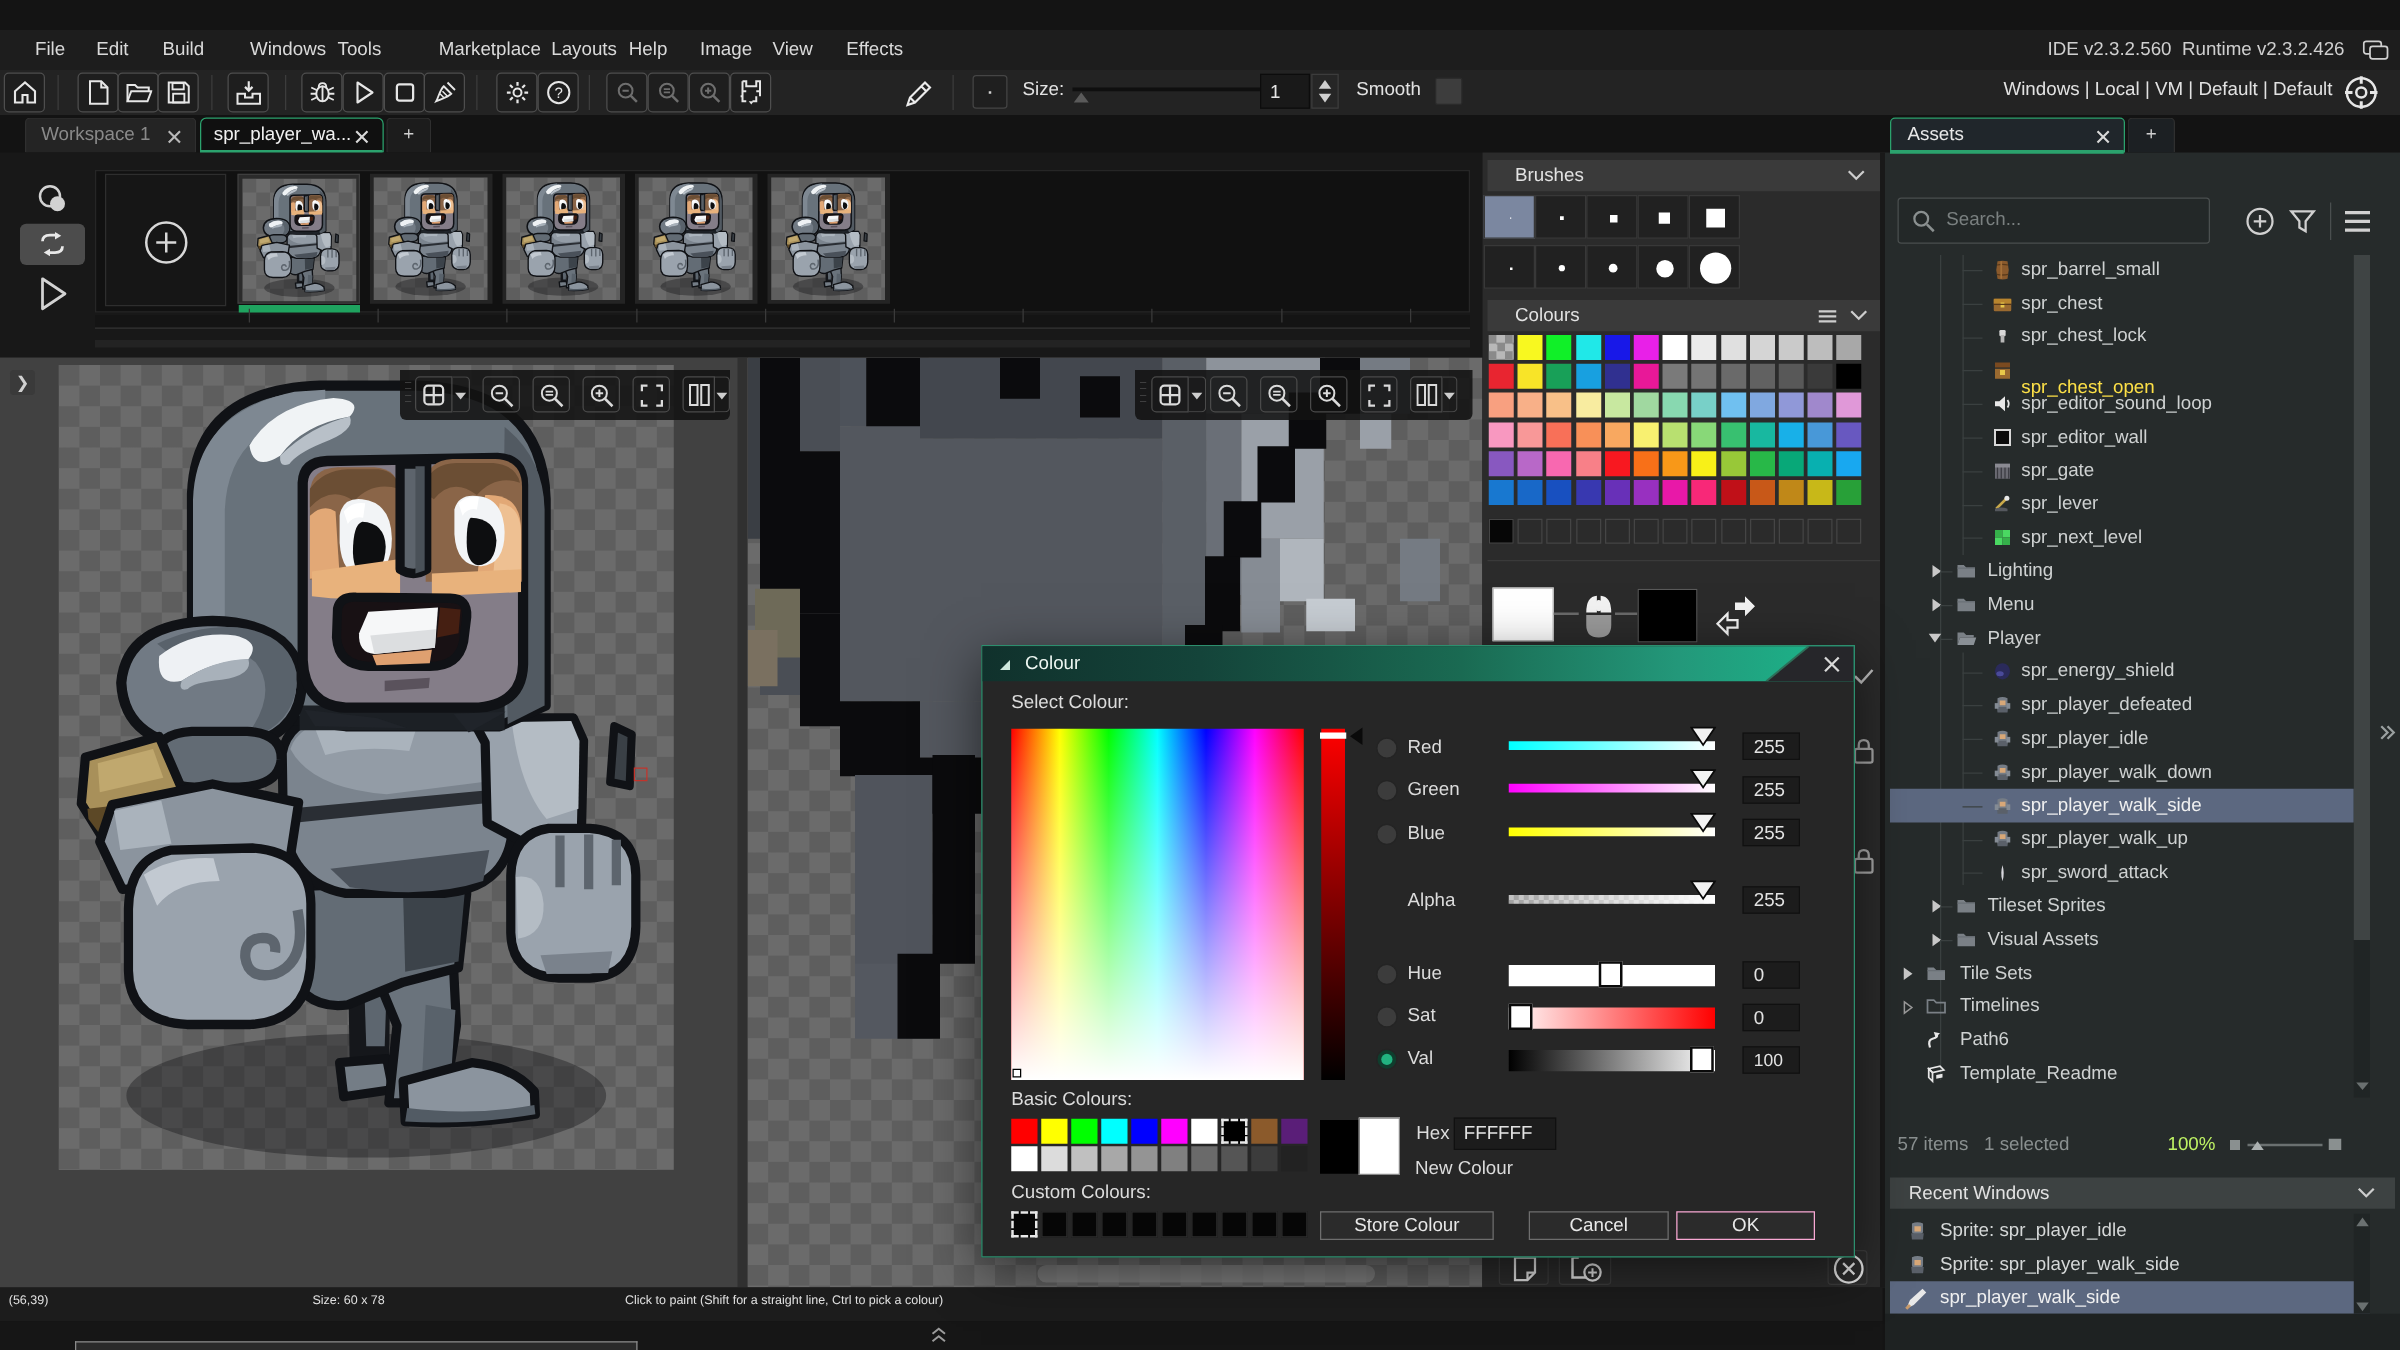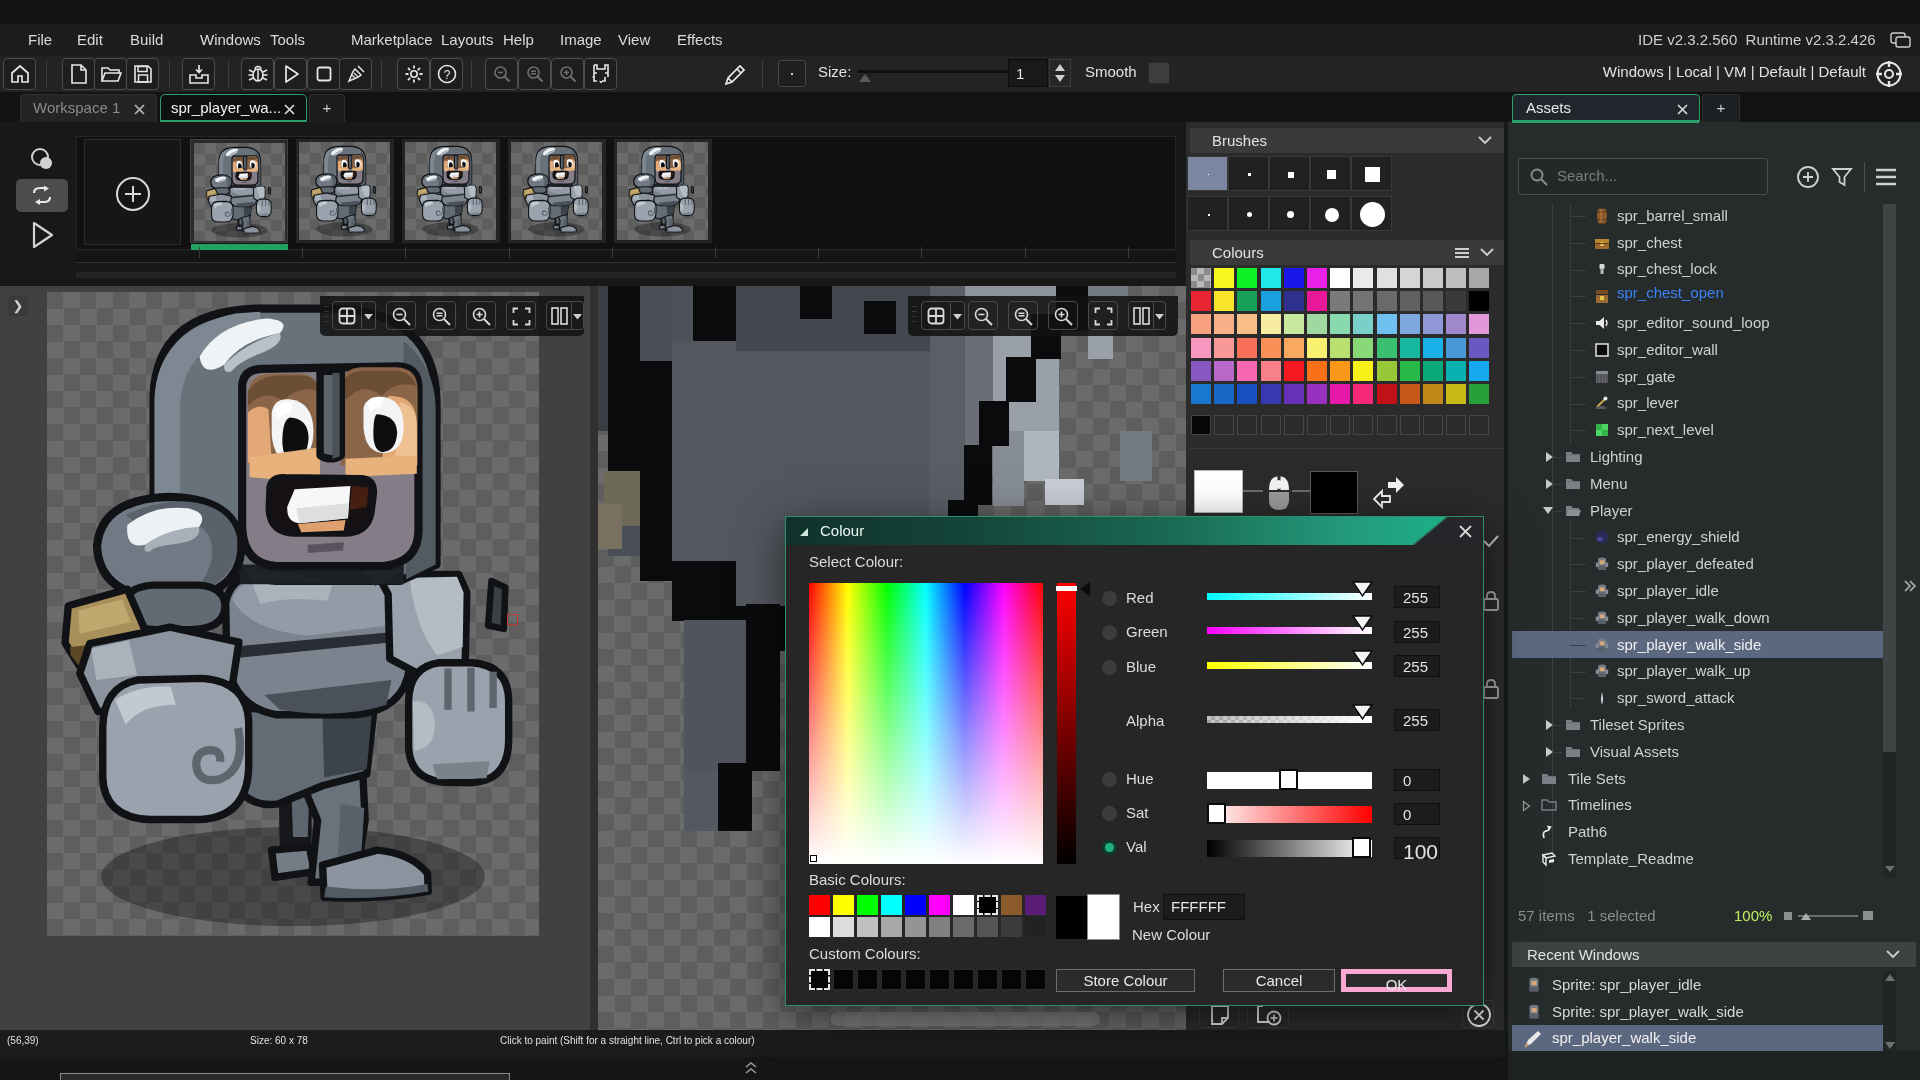--- a/index.html
+++ b/index.html
@@ -782,21 +782,21 @@
           <rect x="6.5" y="4" width="5" height="5" rx="1" fill="#d8d8d8"></rect>
           <rect x="7.5" y="8" width="3" height="6" fill="#b8b8b8"></rect>
         </svg>
       <div class="abs" style="left:109px;top:168px;font-size:15px;color:#cfd2d2">spr_chest_lock</div>
       <div class="abs" style="left:62px;top:204px;width:16px;height:1px;background:#3a4040"></div>
       <svg class="abs" style="left:85px;top:195px" width="18" height="18" viewBox="0 0 18 18">
           <rect x="3" y="8" width="12" height="8" fill="#9a6a30"></rect>
           <rect x="3" y="3" width="12" height="4" fill="#7a4a20"></rect>
           <rect x="7" y="9" width="4" height="4" fill="#e8c84a"></rect>
         </svg>
-      <div class="abs" style="left:109px;top:192px;font-size:15px;color:#3b82f6">spr_chest_open</div>
+      <div class="abs" style="left:109px;top:209px;font-size:15px;color:#fde047">spr_chest_open</div>
       <div class="abs" style="left:62px;top:231px;width:16px;height:1px;background:#3a4040"></div>
       <svg class="abs" style="left:85px;top:222px" width="18" height="18" viewBox="0 0 18 18">
           <path d="M3 7 H6.5 L11 3 V15 L6.5 11 H3 Z" fill="#e8e8e8"></path>
           <path d="M13 6 Q15 9 13 12" stroke="#e8e8e8" fill="none" stroke-width="1.4"></path>
         </svg>
       <div class="abs" style="left:109px;top:222px;font-size:15px;color:#cfd2d2">spr_editor_sound_loop</div>
       <div class="abs" style="left:62px;top:258px;width:16px;height:1px;background:#3a4040"></div>
       <svg class="abs" style="left:85px;top:249px" width="18" height="18" viewBox="0 0 18 18">
           <rect x="3" y="3" width="12" height="12" fill="#0c0c0c" stroke="#d8d8d8" stroke-width="1.6"></rect>
         </svg>
@@ -1086,21 +1086,21 @@
     <div class="abs" style="left:421px;top:289px;width:165px;height:17px;background:linear-gradient(to right,#ffffff,#ff0000)"></div>
     <div class="abs" style="left:421px;top:286px;width:19px;height:21px;background:#fff;border:2px solid #0a0a0a"></div>
     <div class="abs" style="left:608px;top:286px;width:46px;height:22px;background:#1c1c1c;border:1px solid #101010;font-size:15px;color:#e2e2e2;padding:2px 0 0 8px">0</div>
 
     <div class="abs" style="left:315px;top:322px;width:17px;height:17px;border-radius:50%;background:#0f3d2d;border:1px solid #242424">
         <div class="abs" style="left:3px;top:3px;width:9px;height:9px;border-radius:50%;background:#22b280"></div>
       </div>
     <div class="abs" style="left:340px;top:321px;font-size:15px;color:#dcdcdc">Val</div>
     <div class="abs" style="left:421px;top:323px;width:165px;height:17px;background:linear-gradient(to right,#000000,#ffffff)"></div>
     <div class="abs" style="left:566px;top:320px;width:19px;height:21px;background:#fff;border:2px solid #0a0a0a"></div>
-    <div class="abs" style="left:608px;top:320px;width:46px;height:22px;background:#1c1c1c;border:1px solid #101010;font-size:21px;color:#e2e2e2;padding:2px 0 0 8px">100</div>
+    <div class="abs" style="left:608px;top:320px;width:46px;height:22px;background:#1c1c1c;border:1px solid #101010;font-size:14px;color:#e2e2e2;padding:2px 0 0 8px">100</div>
 
     <div class="abs" style="left:23px;top:354px;font-size:15px;color:#dcdcdc">Basic Colours:</div>
     <div id="basiccolours">
       <div class="abs" style="left:23px;top:378px;width:21px;height:20px;background:#ff0000"></div>
       <div class="abs" style="left:47px;top:378px;width:21px;height:20px;background:#ffff00"></div>
       <div class="abs" style="left:71px;top:378px;width:21px;height:20px;background:#00ff00"></div>
       <div class="abs" style="left:95px;top:378px;width:21px;height:20px;background:#00ffff"></div>
       <div class="abs" style="left:119px;top:378px;width:21px;height:20px;background:#0000ff"></div>
       <div class="abs" style="left:143px;top:378px;width:21px;height:20px;background:#ff00ff"></div>
       <div class="abs" style="left:167px;top:378px;width:21px;height:20px;background:#ffffff"></div>
@@ -1134,16 +1134,16 @@
       <div class="abs" style="left:119px;top:452px;width:21px;height:21px;background:#060606;border:1px solid #2e2e2e"></div>
       <div class="abs" style="left:143px;top:452px;width:21px;height:21px;background:#060606;border:1px solid #2e2e2e"></div>
       <div class="abs" style="left:167px;top:452px;width:21px;height:21px;background:#060606;border:1px solid #2e2e2e"></div>
       <div class="abs" style="left:191px;top:452px;width:21px;height:21px;background:#060606;border:1px solid #2e2e2e"></div>
       <div class="abs" style="left:215px;top:452px;width:21px;height:21px;background:#060606;border:1px solid #2e2e2e"></div>
       <div class="abs" style="left:239px;top:452px;width:21px;height:21px;background:#060606;border:1px solid #2e2e2e"></div>
     </div>
 
     <div class="abs" style="left:270px;top:452px;width:139px;height:23px;border:1px solid #6e6e6e;background:#2b2b2b;font-size:15px;color:#e8e8e8;text-align:center;padding-top:2px">Store Colour</div>
     <div class="abs" style="left:437px;top:452px;width:112px;height:23px;border:1px solid #6e6e6e;background:#2b2b2b;font-size:15px;color:#e8e8e8;text-align:center;padding-top:2px">Cancel</div>
-    <div class="abs" style="left:555px;top:452px;width:111px;height:23px;border:5px solid #f9a8d4;background:#2b2b2b;font-size:15px;color:#e8e8e8;text-align:center;padding-top:2px">OK</div>
+    <div class="abs" style="left:555px;top:452px;width:111px;height:23px;border:1px solid #f9a8d4;background:#2b2b2b;font-size:15px;color:#e8e8e8;text-align:center;padding-top:2px">OK</div>
   </div>
 
 </div>
 
 </body></html>

